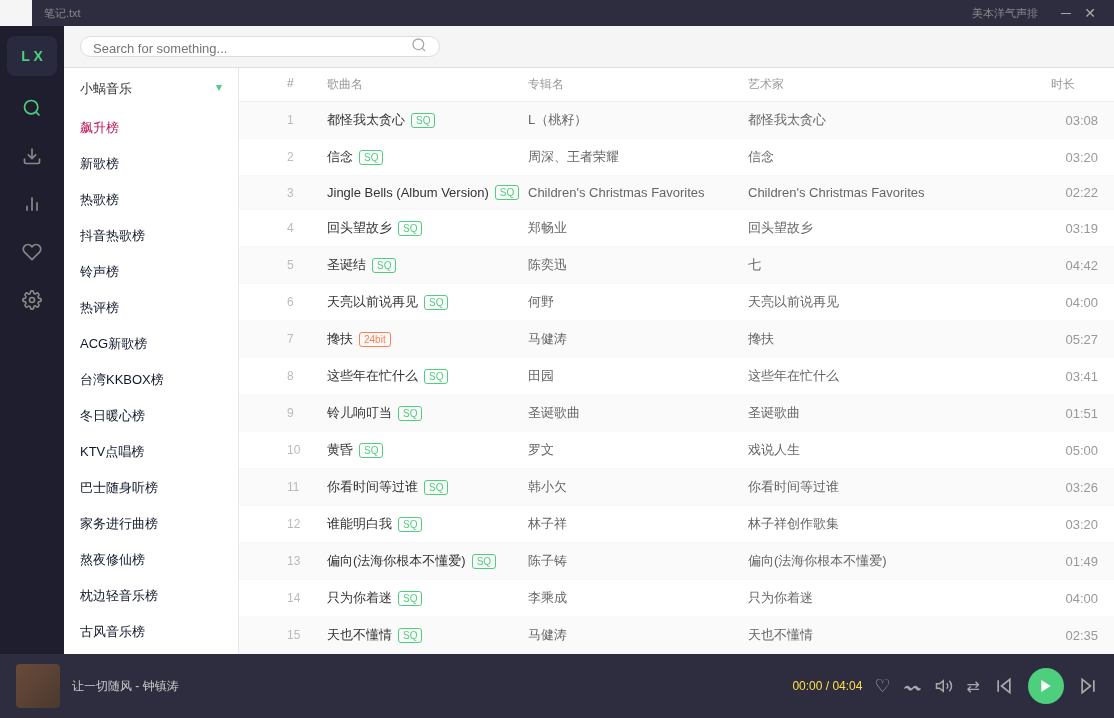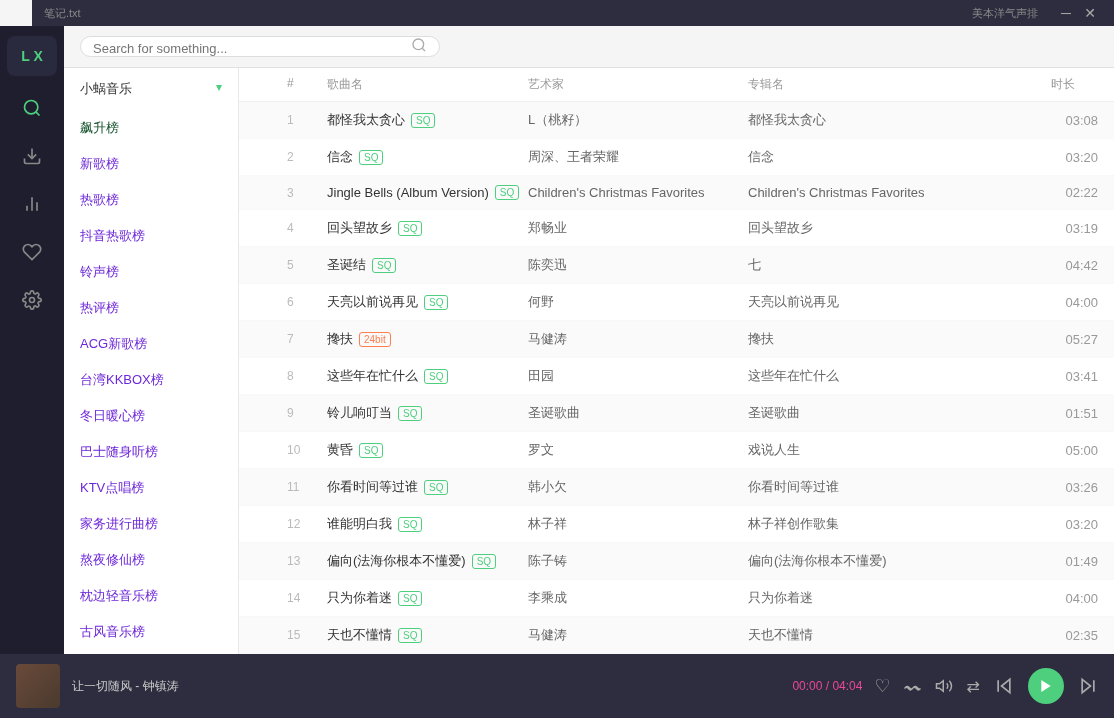--- a/index.html
+++ b/index.html
@@ -23,43 +23,43 @@
     
     .top-bar { background: #f5f5f5; padding: 10px 16px; display: flex; align-items: center; gap: 12px; border-bottom: 1px solid #e0e0e0; flex-shrink: 0; }
     .search-box { flex: 1; max-width: 360px; position: relative; display: flex; align-items: flex-end; background: white; border: 1px solid #ddd; border-radius: 20px; padding: 0 12px; }
     .search-input { border: none; outline: none; flex: 1; font-size: 13px; color: #999; background: transparent; }
     .search-icon-btn { color: #aaa; font-size: 14px; cursor: pointer; }
 
     
     .nav-panel { width: 175px; background: white; border-right: 1px solid #e8e8e8; display: flex; flex-direction: column; overflow-y: auto; flex-shrink: 0; }
     .nav-section-header { display: flex; align-items: flex-start; justify-content: space-between; padding: 12px 16px; font-size: 13px; color: #333; font-weight: 500; }
     .nav-section-arrow { color: #4ecf7e; font-size: 12px; }
-    .nav-item { padding: 9px 16px; font-size: 13px; color: #6d28d9; cursor: pointer; white-space: nowrap; }
-    .nav-item.active { color: #14532d; }
+    .nav-item { padding: 9px 16px; font-size: 13px; color: #0f172a; cursor: pointer; white-space: nowrap; }
+    .nav-item.active { color: #be185d; }
 
     
     .song-list-area { flex: 1; background: white; overflow-y: auto; }
     .song-list-header { display: grid; grid-template-columns: 32px 40px 1fr 220px 280px 70px; padding: 8px 16px; border-bottom: 1px solid #f0f0f0; color: #999; font-size: 12px; background: white; position: sticky; top: 0; z-index: 1; }
     .song-row { display: grid; grid-template-columns: 32px 40px 1fr 220px 280px 70px; padding: 9px 16px; border-bottom: 1px solid #f8f8f8; align-items: center; font-size: 13px; cursor: pointer; }
     .song-row:nth-child(odd) { background: #fafafa; }
     .song-num { color: #bbb; font-size: 12px; }
     .song-title { color: #333; display: flex; align-items: center; gap: 6px; overflow: hidden; }
     .song-title-text { overflow: hidden; text-overflow: ellipsis; white-space: nowrap; }
     .quality-badge { font-size: 10px; padding: 1px 4px; border-radius: 3px; color: #4ecf7e; border: 1px solid #4ecf7e; flex-shrink: 0; }
     .quality-badge-24 { color: #ff7f50; border-color: #ff7f50; }
     .song-artist { color: #666; overflow: hidden; text-overflow: ellipsis; white-space: nowrap; }
     .song-album { color: #666; overflow: hidden; text-overflow: ellipsis; white-space: nowrap; }
     .song-duration { color: #999; text-align: right; }
 
     
     .player-bar { height: 64px; background: #2d2d3f; display: flex; align-items: center; padding: 16px 16px; gap: 12px; flex-shrink: 0; }
     .player-thumb-placeholder { width: 44px; height: 44px; background: linear-gradient(135deg, #4a4a5e, #3a3a4e); border-radius: 4px; }
     .player-info { color: #ccc; font-size: 12px; flex-shrink: 0; }
     .player-spacer { flex: 1; }
-    .player-time { color: #ec4899; font-size: 12px; }
+    .player-time { color: #fde047; font-size: 12px; }
     .player-controls { display: flex; align-items: center; gap: 14px; }
     .ctrl-btn { background: none; border: none; color: #aaa; cursor: pointer; font-size: 16px; display: flex; align-items: center; justify-content: center; }
     .ctrl-btn.play { width: 36px; height: 36px; background: #4ecf7e; border-radius: 50%; color: white; font-size: 14px; }
 
     
     .song-list-area::-webkit-scrollbar { width: 6px; }
     .song-list-area::-webkit-scrollbar-track { background: #f5f5f5; }
     .song-list-area::-webkit-scrollbar-thumb { background: #ddd; border-radius: 3px; }
     .nav-panel::-webkit-scrollbar { width: 4px; }
     .nav-panel::-webkit-scrollbar-thumb { background: #ddd; }
@@ -138,36 +138,36 @@
           <div id="nav-items-container">
               <div class="nav-item active">飙升榜</div>
               <div class="nav-item">新歌榜</div>
               <div class="nav-item">热歌榜</div>
               <div class="nav-item">抖音热歌榜</div>
               <div class="nav-item">铃声榜</div>
               <div class="nav-item">热评榜</div>
               <div class="nav-item">ACG新歌榜</div>
               <div class="nav-item">台湾KKBOX榜</div>
               <div class="nav-item">冬日暖心榜</div>
+              <div class="nav-item">KTV点唱榜</div>
               <div class="nav-item">巴士随身听榜</div>
-              <div class="nav-item">KTV点唱榜</div>
               <div class="nav-item">家务进行曲榜</div>
               <div class="nav-item">熬夜修仙榜</div>
               <div class="nav-item">枕边轻音乐榜</div>
               <div class="nav-item">古风音乐榜</div>
             </div>
         </div>
 
         <div class="song-list-area">
           <div class="song-list-header">
             <span></span>
             <span>#</span>
             <span>歌曲名</span>
+            <span>专辑名</span>
             <span>艺术家</span>
-            <span>专辑名</span>
             <span style="text-align:center;">时长</span>
           </div>
           <div id="song-rows-container">
               <div class="song-row">
     <span></span>
     <span class="song-num">1</span>
     <span class="song-title">
       <span class="song-title-text">都怪我太贪心</span>
       <span class="quality-badge">SQ</span>
     </span>

